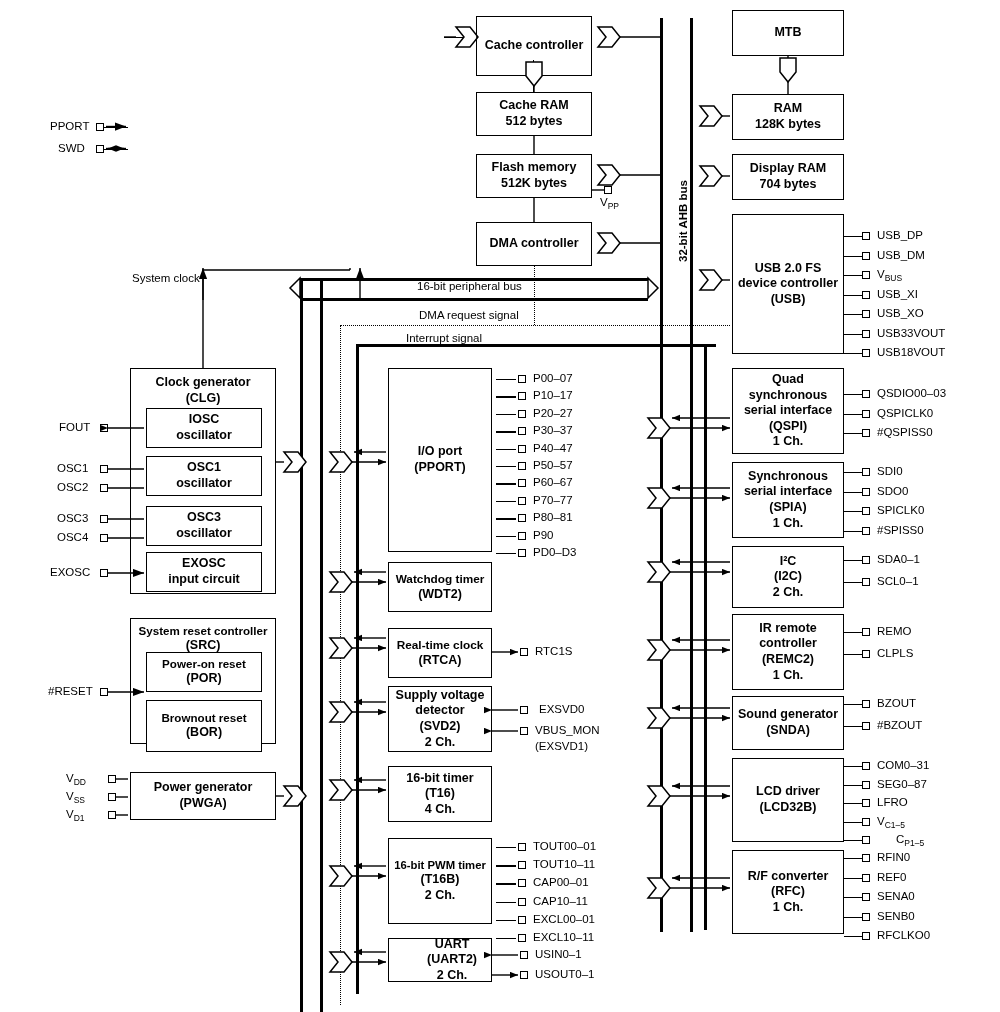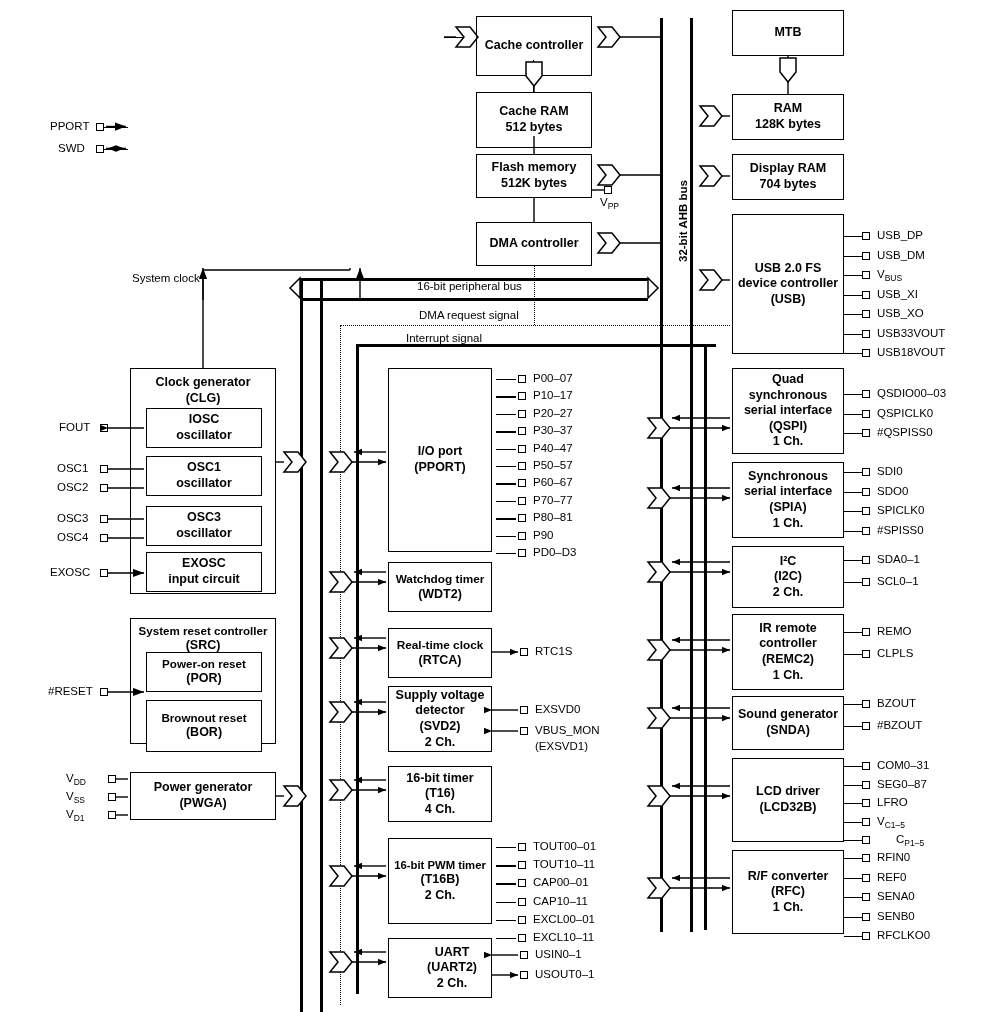--- a/index.html
+++ b/index.html
@@ -33,21 +33,21 @@
 </style>
 </head>
 <body>
 
 <div id="root">
 
 
   <div class="box" style="left:476px;top:16px;width:116px;height:60px;">
     <div>Cache controller</div>
   </div>
-  <div class="box" style="left:476px;top:92px;width:116px;height:56px;">
+  <div class="box" style="left:476px;top:92px;width:116px;height:44px;">
     <div>Cache RAM</div>
     <div>512 bytes</div>
   </div>
   <div class="box" style="left:476px;top:154px;width:116px;height:44px;">
     <div>Flash memory</div>
     <div>512K bytes</div>
   </div>
   <div class="box" style="left:476px;top:222px;width:116px;height:44px;">
     <div>DMA controller</div>
   </div>
@@ -166,21 +166,21 @@
   <div class="box" style="left:388px;top:766px;width:104px;height:56px;">
     <div>16-bit timer</div>
     <div>(T16)</div>
     <div>4 Ch.</div>
   </div>
   <div class="box" style="left:388px;top:838px;width:104px;height:86px;">
     <div style="font-size:11.3px;">16-bit PWM timer</div>
     <div>(T16B)</div>
     <div>2 Ch.</div>
   </div>
-  <div class="box" style="left:388px;top:938px;width:104px;height:60px;padding-left:24px;">
+  <div class="box" style="left:388px;top:938px;width:104px;height:44px;padding-left:24px;">
     <div>UART</div>
     <div>(UART2)</div>
     <div>2 Ch.</div>
   </div>
 
   <div class="sig" style="left:50px;top:120px;">PPORT</div>
   <div class="pin" style="left:96px;top:123px;"></div>
   <div class="sig" style="left:58px;top:142px;">SWD</div>
   <div class="pin" style="left:96px;top:145px;"></div>
 
@@ -347,21 +347,21 @@
       <div class="sig" style="left: 877px; top: 909.5px;">SENB0</div>
       <div class="h" style="left: 844px; top: 936px; width: 18px;"></div>
       <div class="pin" style="left: 862px; top: 932px;"></div>
       <div class="sig" style="left: 877px; top: 929px;">RFCLKO0</div>
     </div>
 
   <div class="pin" style="left:520px;top:648px;"></div>
   <div class="sig" style="left:535px;top:645px;">RTC1S</div>
 
   <div class="pin" style="left:520px;top:706px;"></div>
-  <div class="sig" style="left:535px;top:703px;">EXSVD0</div>
+  <div class="sig" style="left:522px;top:703px;padding-left:17px;">EXSVD0</div>
   <div class="pin" style="left:520px;top:727px;"></div>
   <div class="sig" style="left:535px;top:724px;">VBUS_MON</div>
   <div class="sig" style="left:535px;top:740px;">(EXSVD1)</div>
 
   <div id="t16b-pins">
       <div class="h" style="left: 496px; top: 847px; width: 20px;"></div>
       <div class="pin" style="left: 518px; top: 843px;"></div>
       <div class="sig" style="left: 533px; top: 840px;">TOUT00–01</div>
       <div class="h" style="left: 496px; top: 865.2px; width: 20px;"></div>
       <div class="pin" style="left: 518px; top: 861.2px;"></div>

